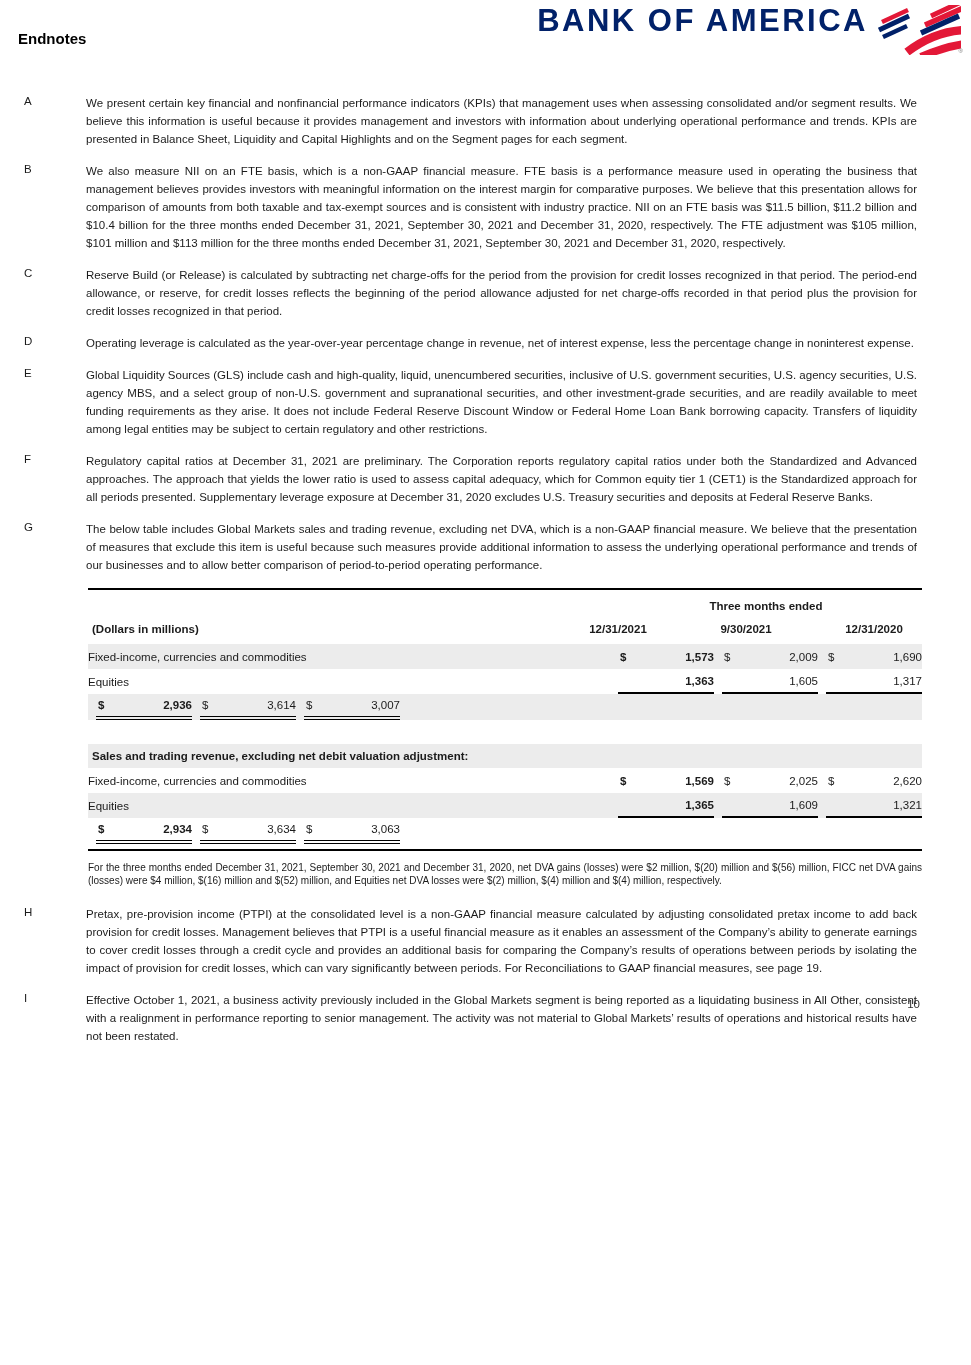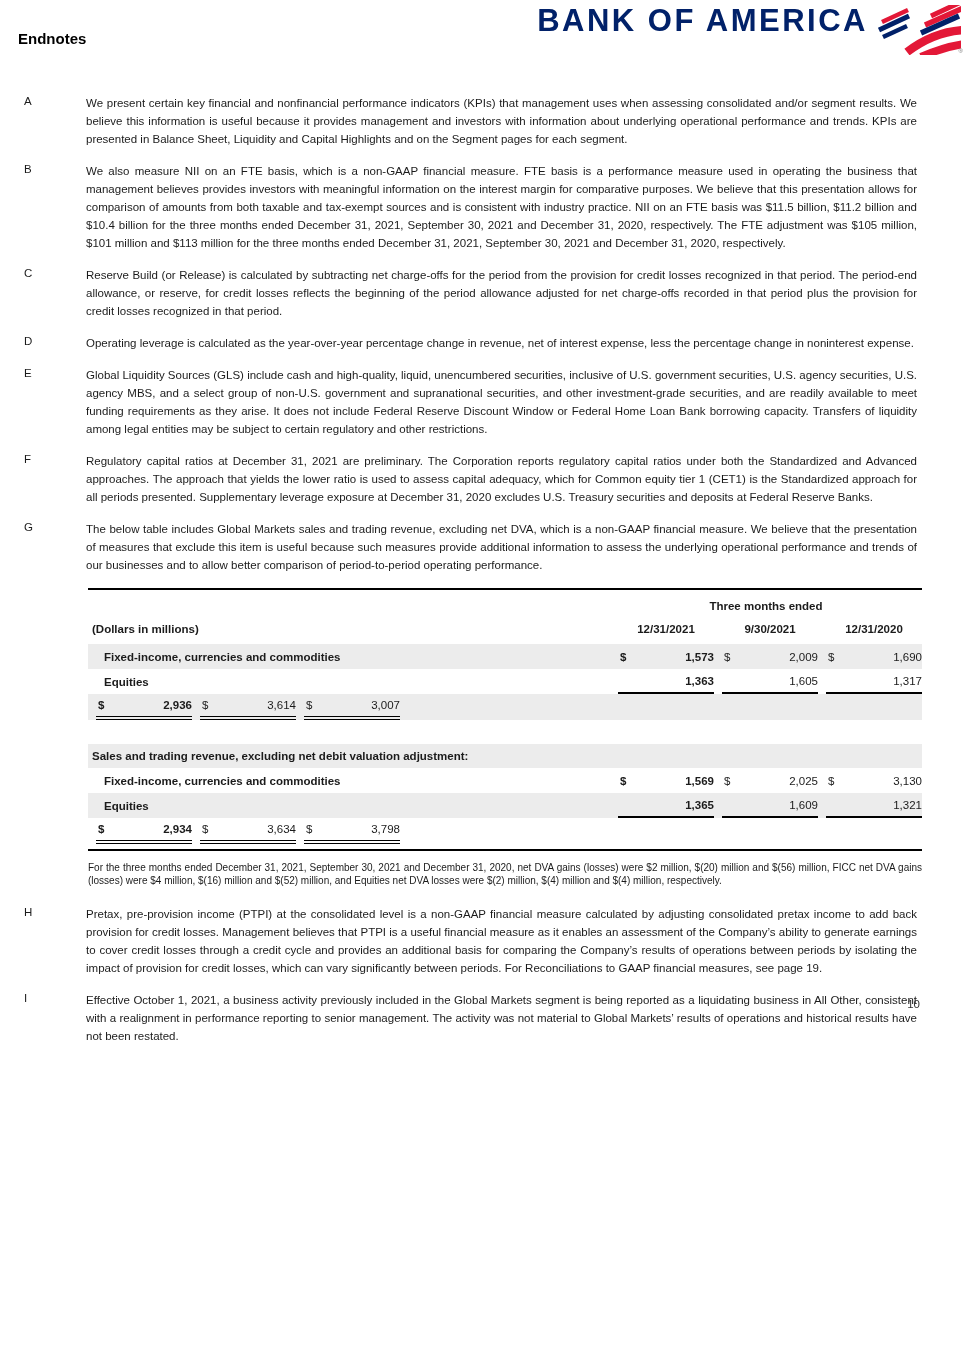--- a/index.html
+++ b/index.html
@@ -19,29 +19,29 @@
   
   .notes { margin-top:38px; }
   .note { display:flex; padding-left:24px; padding-right:54px; margin-bottom:14px; }
   .note .ltr { width:62px; flex:none; font-size:11.5px; line-height:14.5px; }
   .note .txt { flex:1; font-size:11.5px; line-height:18px; text-align:justify; }
   
   .tablewrap { margin:5px 49px 0 88px; width:834px; }
   .fintable { border-top:2.5px solid #000; font-size:11.5px; }
   .row { display:flex; align-items:center; }
   .row .lbl { flex:1; padding-left:4px; }
-  .row .lbl.ind { padding-left:16px;font-weight:bold; }
+  .row .lbl.ind { padding-left:0; }
   .b { font-weight:bold; }
   .g { width:96px; margin-left:8px; align-self:stretch; display:flex; align-items:center; justify-content:space-between; }
   .g .d { padding-left:2px; }
   .g .v { text-align:right; }
   .g1 .d, .g1 .v { font-weight:bold; }
   .hdr1 { height:24px; align-items:flex-end; padding-bottom:2px; }
   .spanhdr { width:312px; text-align:center; font-weight:bold; }
-  .hdr2 { height:30px; }
+  .hdr2 { height:30px;gap:24px; }
   .hdr2 .g { justify-content:center; font-weight:bold;text-align:center; }
   .sect { height:24px; }
   .datarow { height:25px; }
   .totalrow { height:26px; }
   .shade { background:#ececec; }
   .ul  { border-bottom:2px solid #000; }
   .dul { border-bottom:4px double #000; }
   .tgap { height:24px; }
   .t2 { border-bottom:2.5px solid #000; padding-bottom:5px; }
   .tfoot { margin:10px 49px 0 88px; width:834px; font-size:10px; line-height:13px; text-align:justify; }
@@ -177,21 +177,21 @@
           <div class="g g1">
               <span class="d">$</span>
               <span class="v">1,569</span>
             </div>
           <div class="g g2">
               <span class="d">$</span>
               <span class="v">2,025</span>
             </div>
           <div class="g g3">
               <span class="d">$</span>
-              <span class="v">3,130</span>
+              <span class="v">2,620</span>
             </div>
         </div>
         <div class="row datarow shade">
           <div class="lbl ind">Equities</div>
           <div class="g g1 ul">
               <span class="d"></span>
               <span class="v">1,365</span>
             </div>
           <div class="g g2 ul">
               <span class="d"></span>
@@ -206,21 +206,21 @@
           <div class="g g1 dul">
               <span class="d">$</span>
               <span class="v">2,934</span>
             </div>
           <div class="g g2 dul">
               <span class="d">$</span>
               <span class="v">3,634</span>
             </div>
           <div class="g g3 dul">
               <span class="d">$</span>
-              <span class="v">3,798</span>
+              <span class="v">3,063</span>
             </div>
         </div>
       </div>
     </div>
   </div>
 
   <div class="tfoot">For the three months ended December 31, 2021, September 30, 2021 and December 31, 2020, net DVA gains (losses) were $2 million, $(20) million and $(56) million, FICC net DVA gains (losses) were $4 million, $(16) million and $(52) million, and Equities net DVA losses were $(2) million, $(4) million and $(4) million, respectively.</div>
 
   <div class="notes notes2">
     <div class="note">

